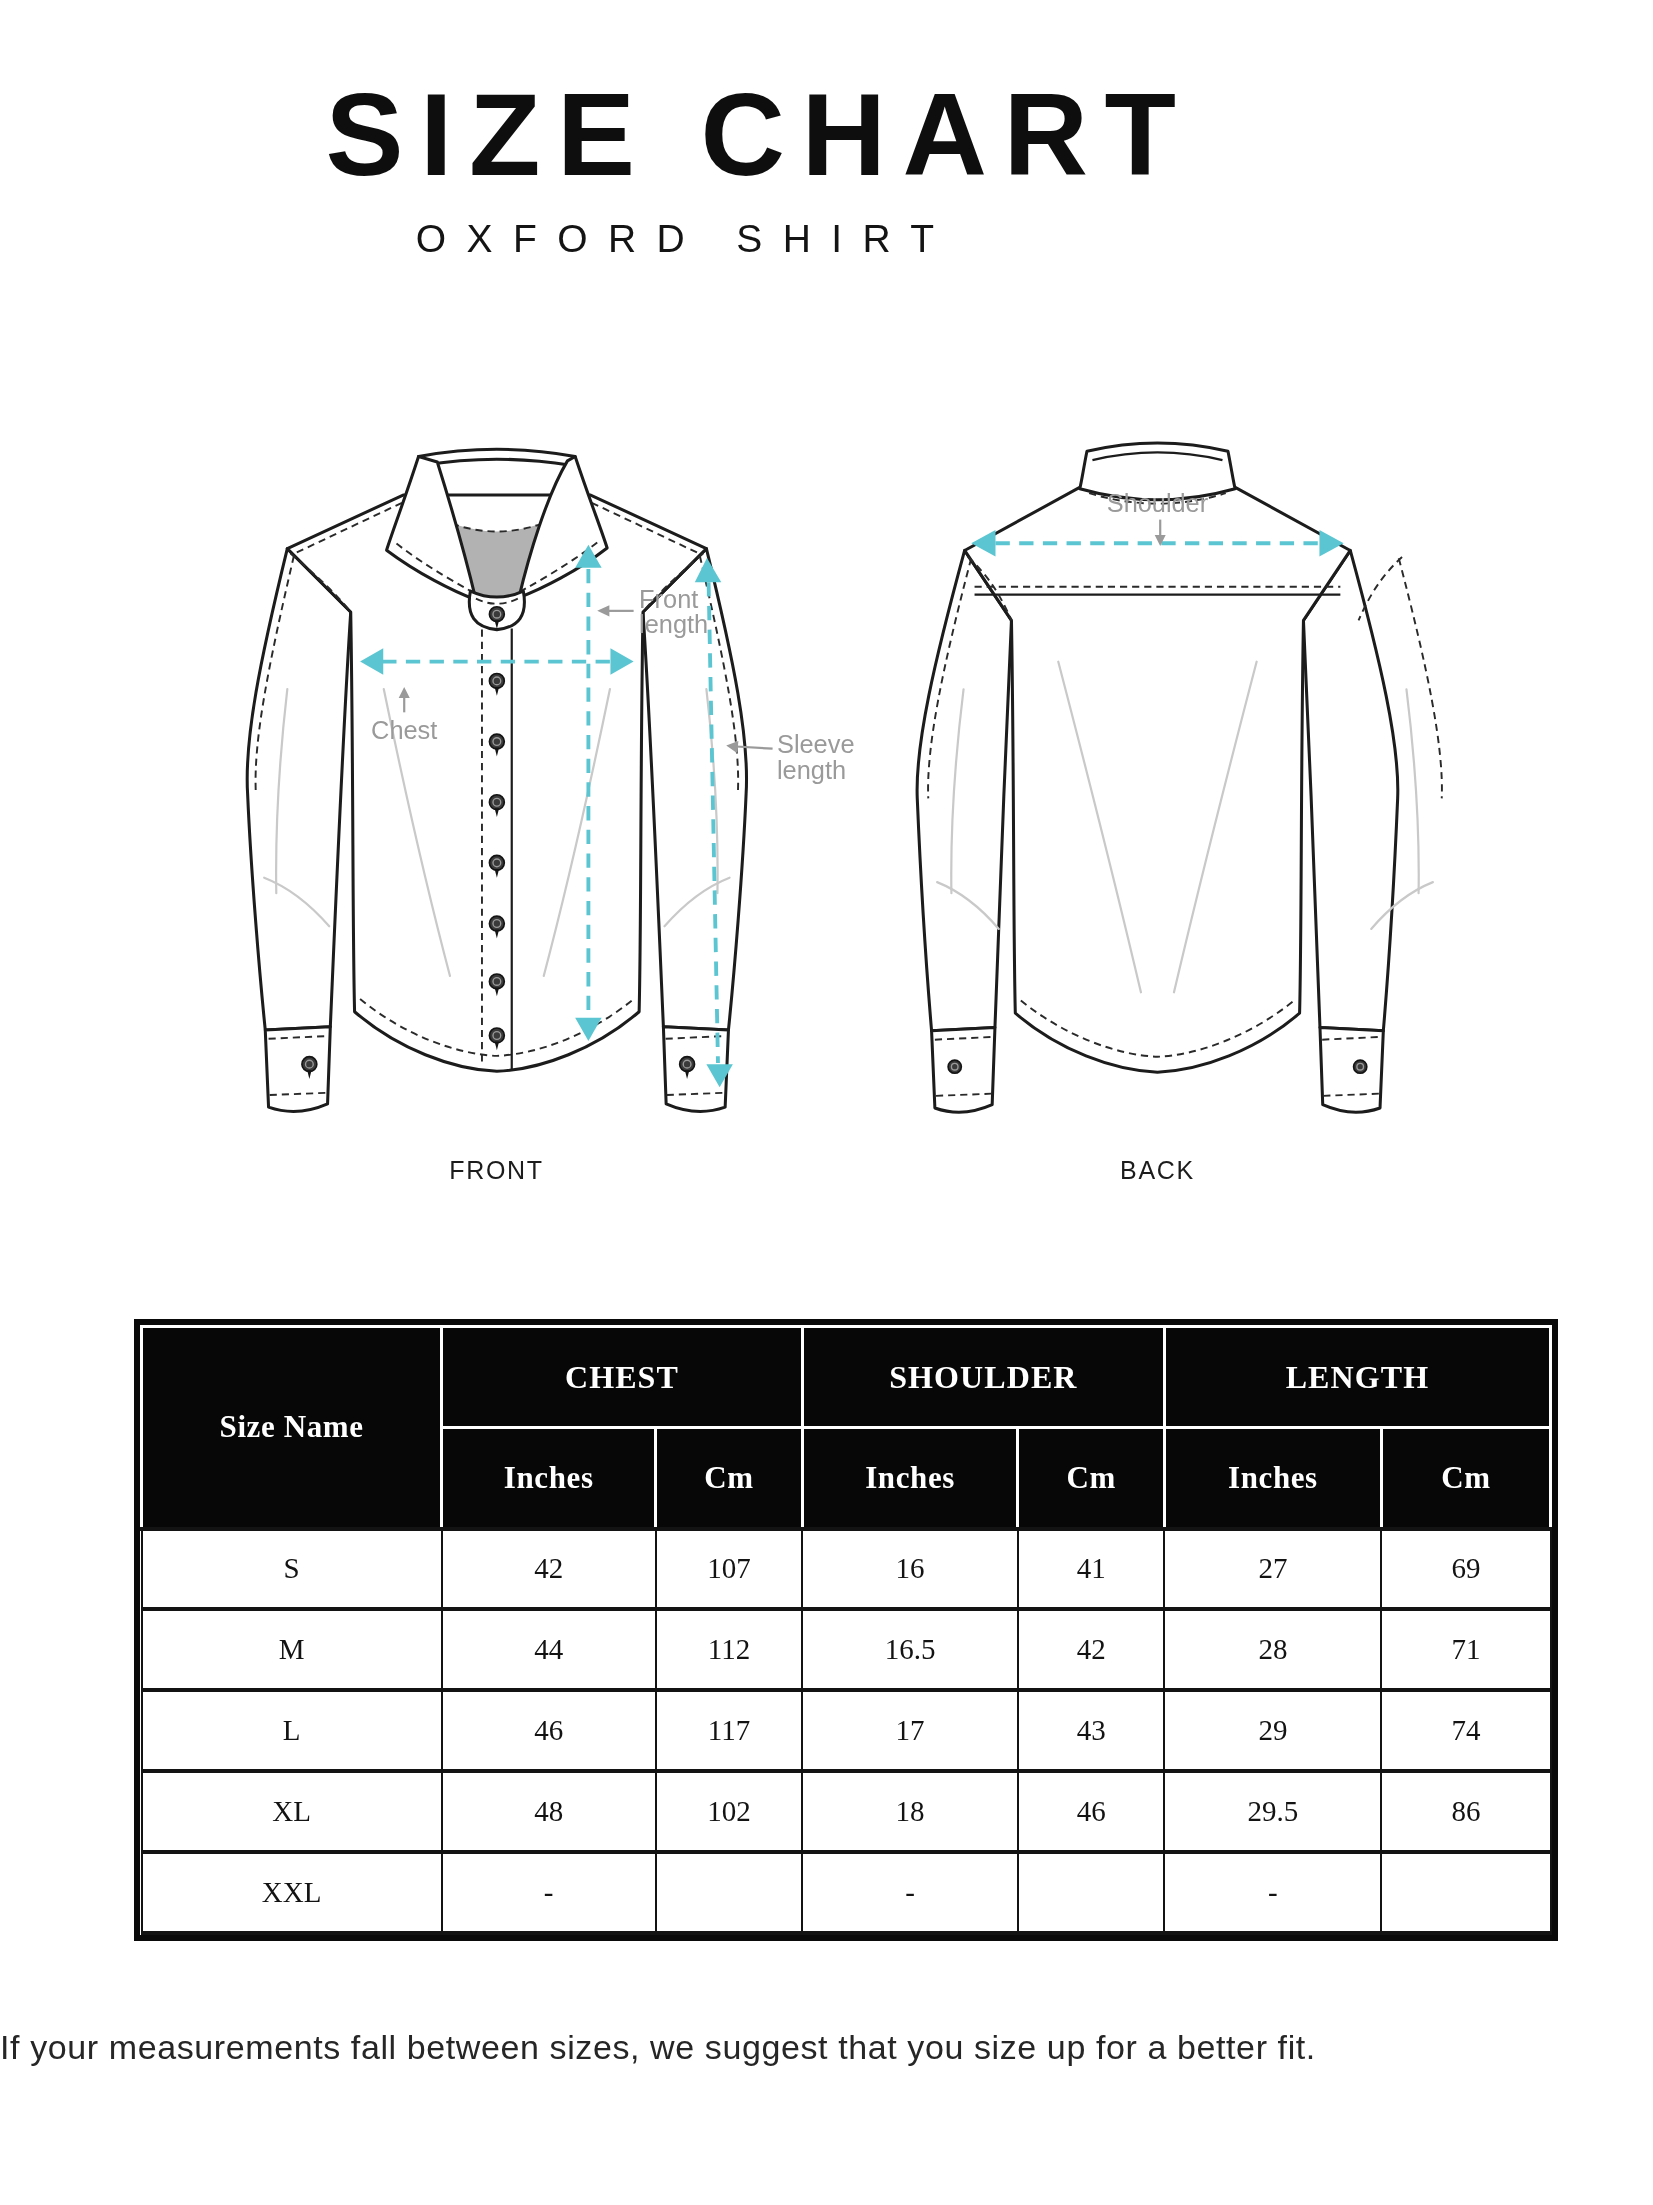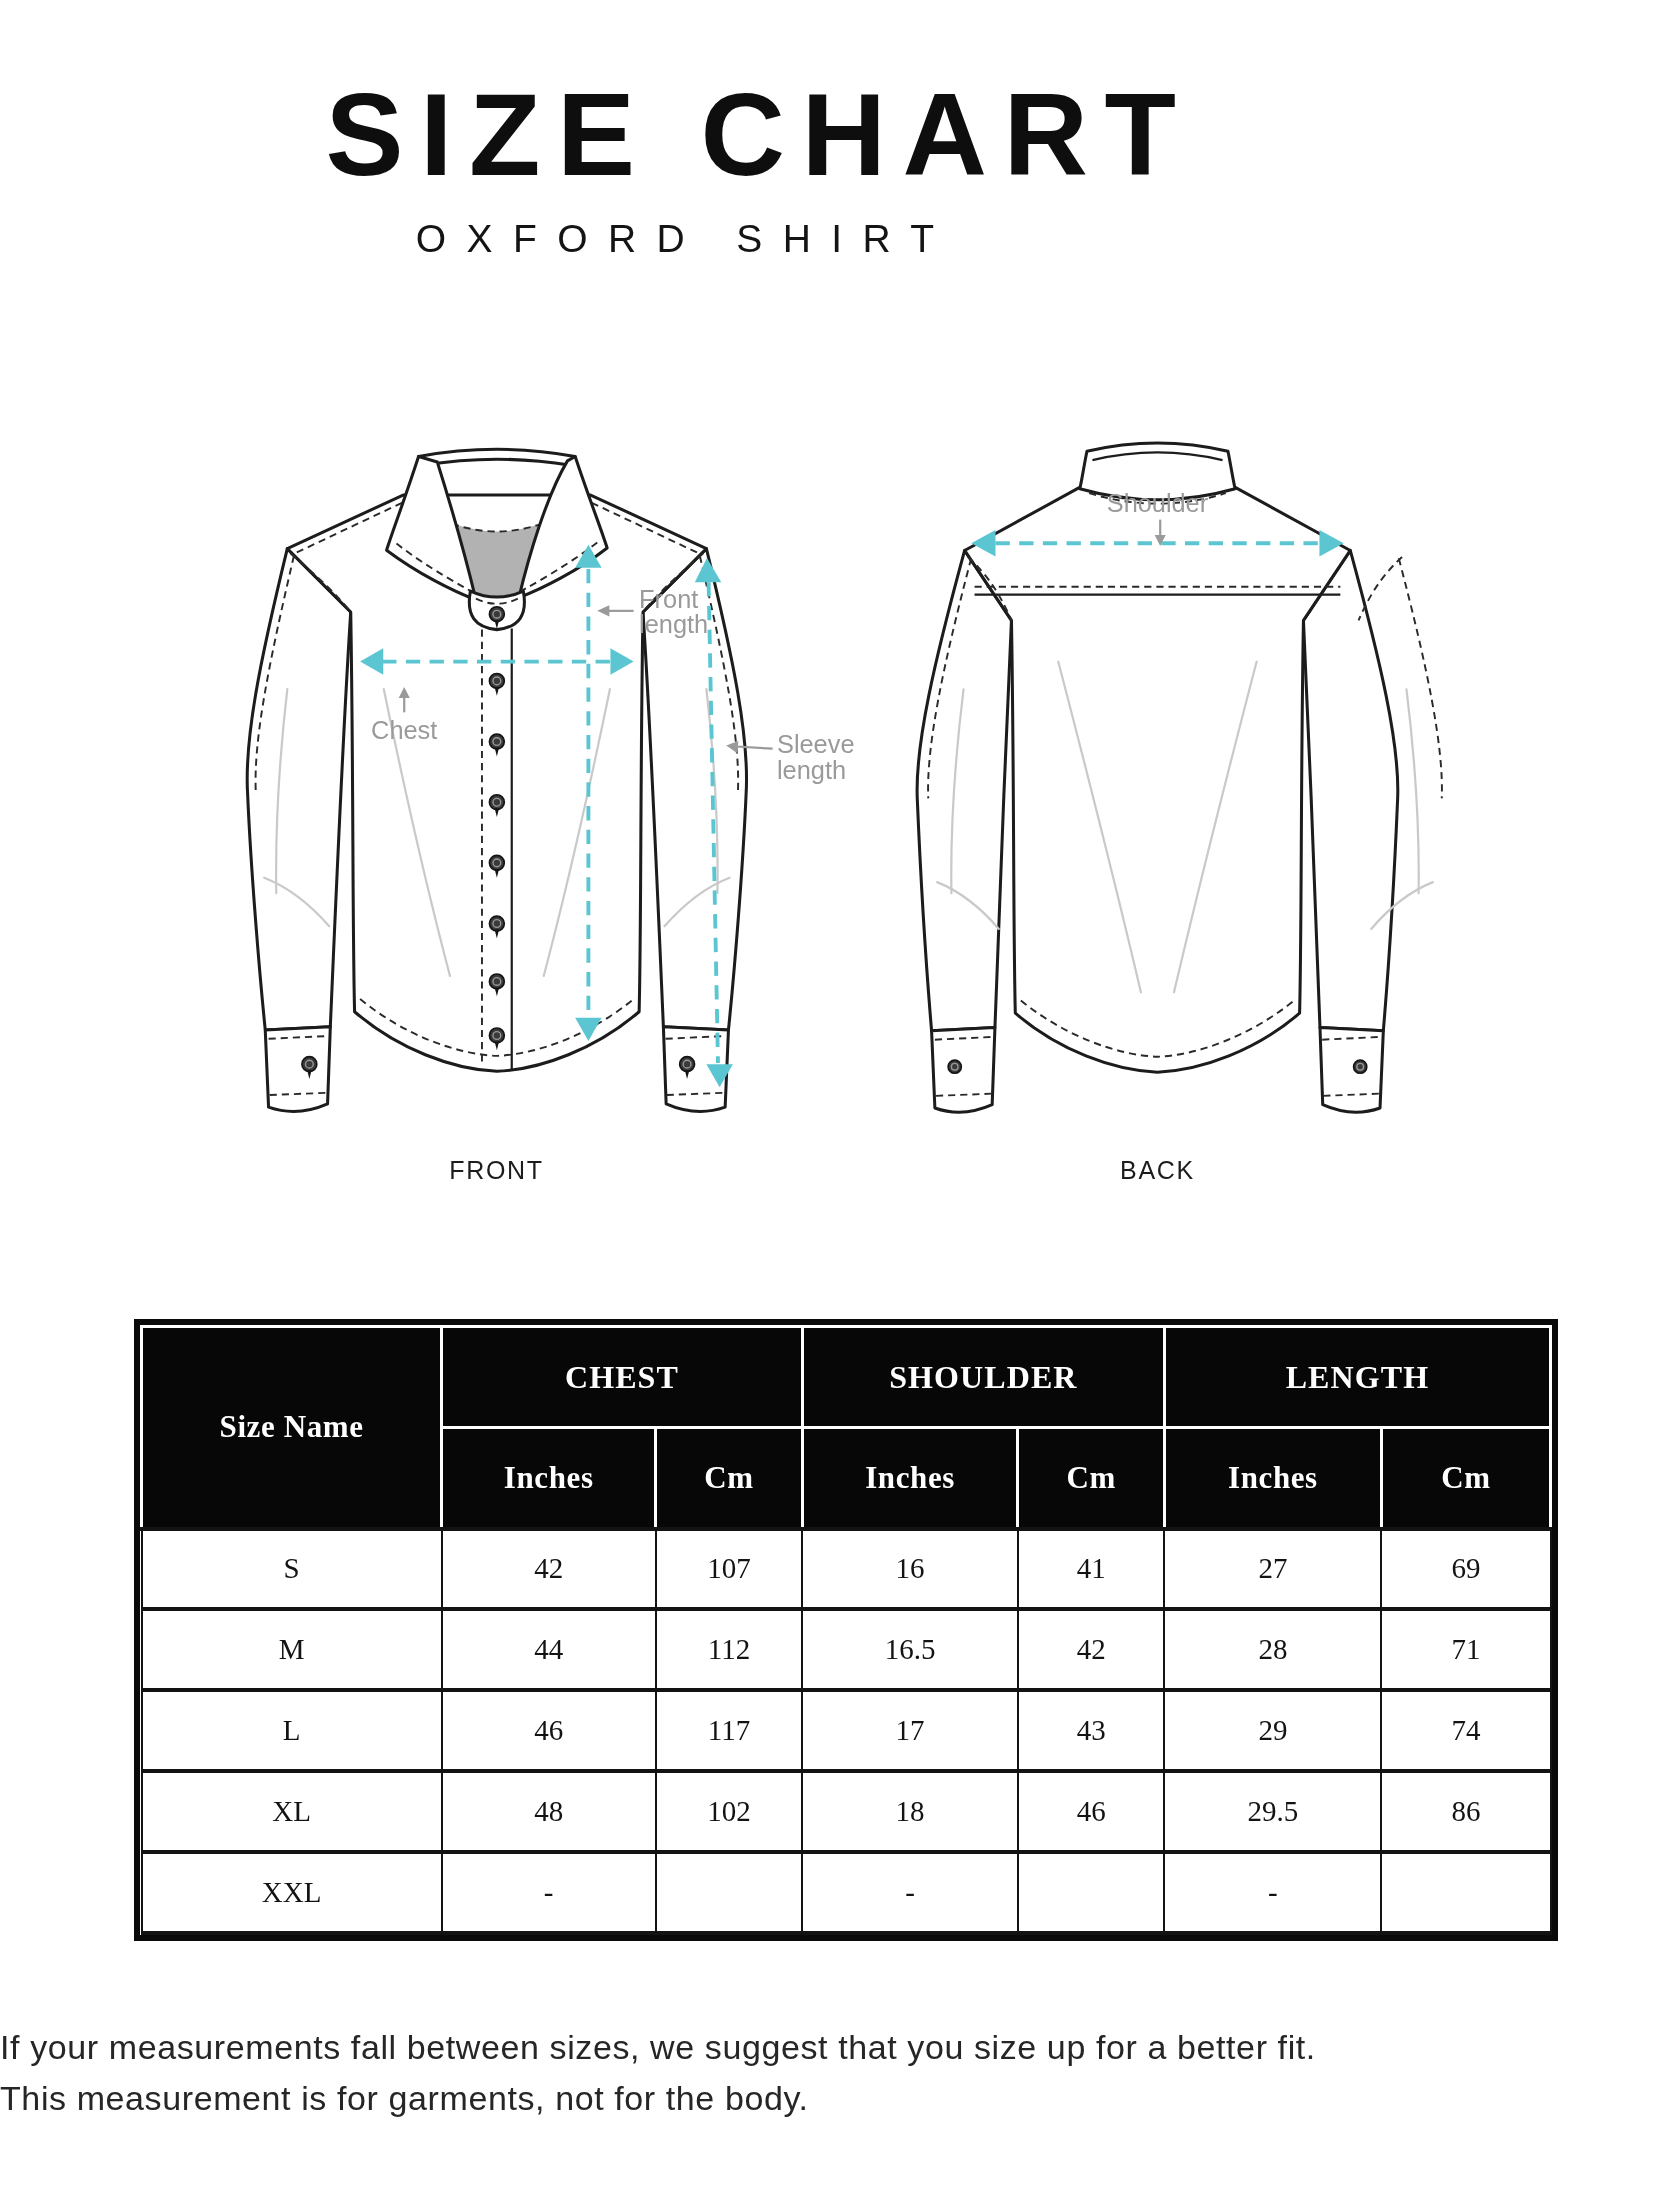--- a/index.html
+++ b/index.html
@@ -310,15 +310,14 @@
       <td></td>
       <td>-</td>
       <td></td>
     </tr>
   </tbody>
     </table>
 </div>
 
 <div id="footer" class="abs">
   <div>If your measurements fall between sizes, we suggest that you size up for a better fit.</div>
-  <div>This measurement is for garments, not for the body.</div>
 </div>
 
 
 </body></html>

